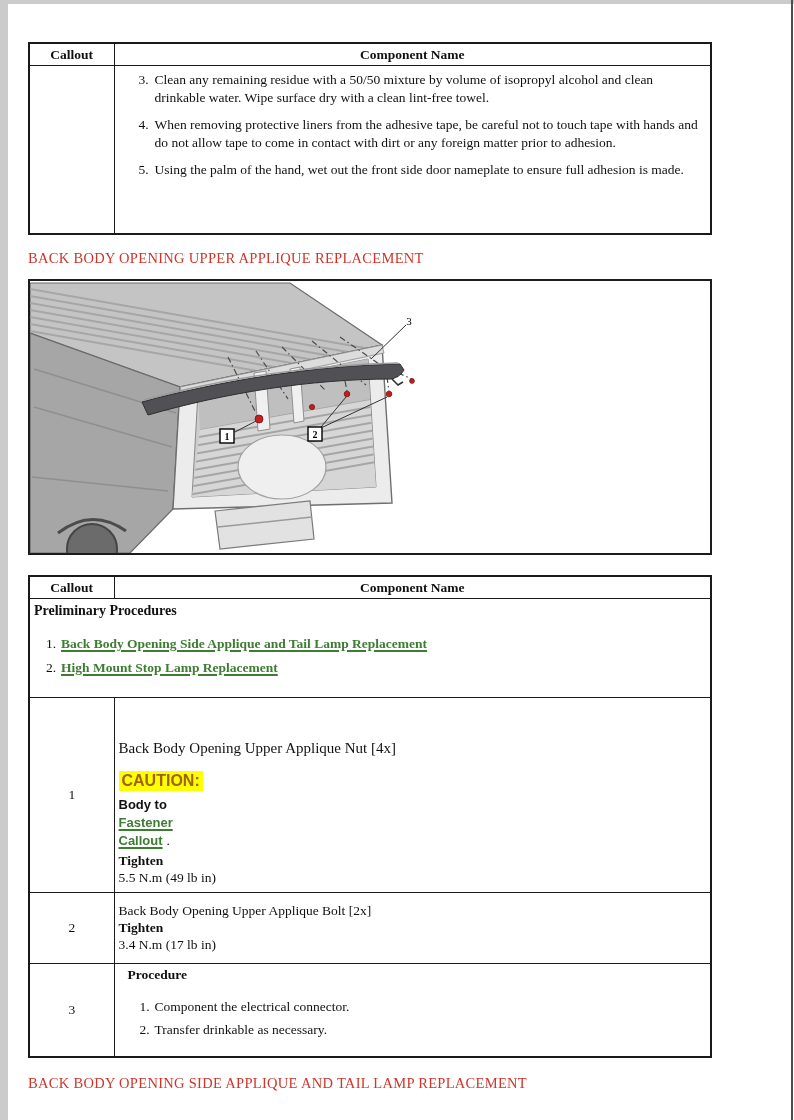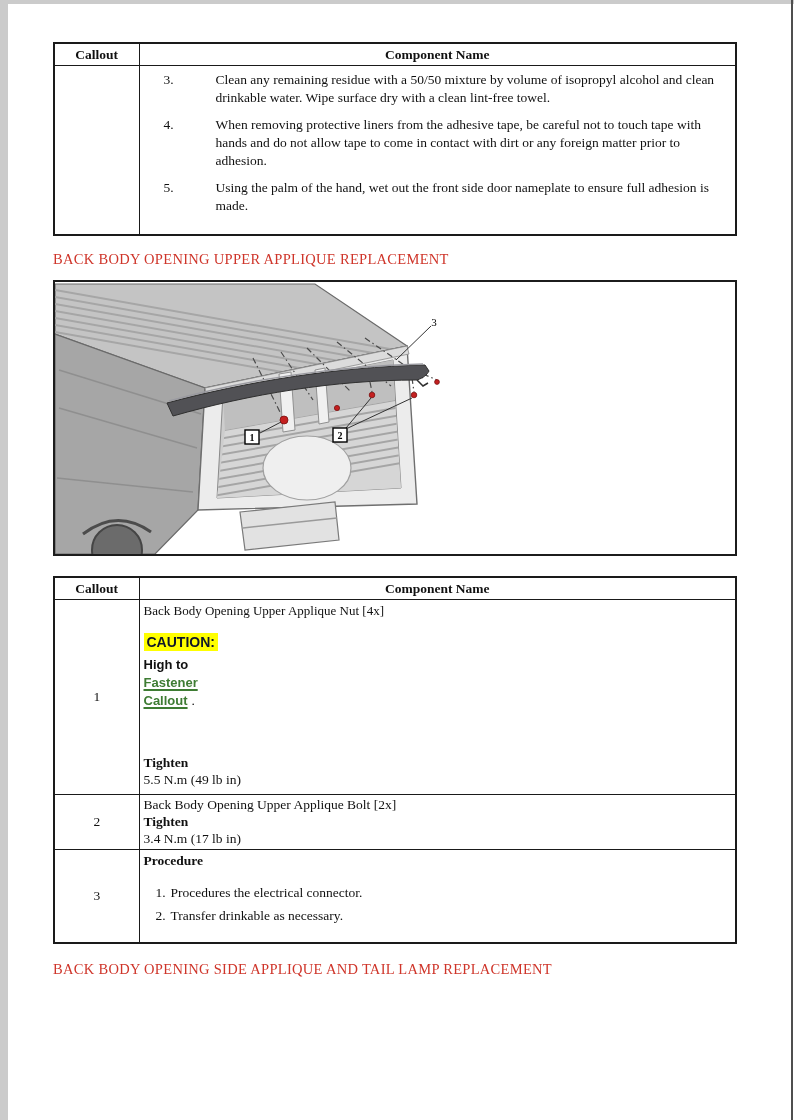--- a/index.html
+++ b/index.html
@@ -5,38 +5,38 @@
   html,body{margin:0;padding:0;}
   body{
     width:794px;height:1120px;position:relative;overflow:hidden;
     background:#ffffff;color:#111;
     font-family:"Liberation Serif", serif;
   }
   .edge-left{position:absolute;left:0;top:0;width:8px;height:1120px;background:#cbcbcb;}
   .edge-top{position:absolute;left:0;top:0;width:794px;height:4px;background:#cbcbcb;}
   .edge-right{position:absolute;right:1px;top:0;width:2px;height:1120px;background:#4f4f4f;}
 
-  .content{position:absolute;left:53px;top:0;width:684px;}
+  .content{position:absolute;left:28px;top:0;width:684px;}
 
   table.ctable{border-collapse:collapse;width:684px;table-layout:fixed;background:#fff;}
   table.ctable{border:2px solid #1a1a1a;}
   table.ctable th, table.ctable td{border:1.5px solid #1a1a1a;}
   col.col-callout{width:85px;}
   table.ctable th{
     font-weight:bold;font-size:13.5px;height:19px;line-height:16px;
     padding:1px 2px;text-align:center;
   }
   .t1{margin-top:42px;}
   .t1 .comp-cell{vertical-align:top;height:152px;padding:5px 8px 10px 6px;}
   .callout-cell{text-align:center;vertical-align:middle;font-size:13.5px;padding:0;}
 
   .num-item{display:flex;font-size:13.5px;line-height:18px;}
   .t1 .num-item{margin-bottom:9px;}
   .t1 .num{flex:none;width:28px;text-align:right;padding-right:6px;}
-  .t1 .txt{flex:1;margin-left:36px;}
+  .t1 .txt{flex:1;}
 
   .red-heading{
     color:#cf352a;font-size:14.5px;font-weight:normal;letter-spacing:0.3px;
     margin:14px 0 0 0;line-height:18px;
   }
 
   .illus{margin:12px 0 0 0;width:680px;height:272px;border:2px solid #1c1c1c;background:#fff;}
   .illus svg{display:block;}
 
   .t2{margin-top:20px;}
@@ -50,33 +50,33 @@
     color:#3e7c33;font-weight:bold;text-decoration:underline;
     text-decoration-color:#3e7c33;text-underline-offset:2px;text-decoration-thickness:1.5px;
     cursor:pointer;
   }
   .serif-link{font-family:"Liberation Serif", serif;font-size:13.5px;}
   .sans-bold{font-family:"Liberation Sans", sans-serif;font-weight:bold;font-size:13px;line-height:17px;}
   .sans-link{font-family:"Liberation Sans", sans-serif;font-size:13px;line-height:17px;}
 
   .row1-cell{vertical-align:top;height:190px;padding:2px 4px;}
   .cellflex{display:flex;flex-direction:column;height:186px;}
-  .comp-name{font-size:13px;line-height:17px;}
+  .comp-name{font-size:15px;line-height:17px;margin-top:40px;}
   .caution-badge{
-    display:inline-block;width:fit-content;background:#ffff00;color:#0f172a;
-    font-family:"Liberation Sans", sans-serif;font-weight:bold;font-size:14px;
+    display:inline-block;width:fit-content;background:#ffff00;color:#a16207;
+    font-family:"Liberation Sans", sans-serif;font-weight:bold;font-size:16px;
     padding:1px 3px;margin:14px 0 5px 0;
   }
   .grow{flex:1;}
   .bold{font-weight:bold;}
   .tight-line{font-size:13.5px;line-height:17px;}
   .dot-after{margin-left:4px;color:#111;font-weight:normal;text-decoration:none;}
 
-  .row2-cell{vertical-align:top;height:52px;padding:1px 4px;}
-  .row3-cell{vertical-align:top;height:88px;padding:2px 4px;}
+  .row2-cell{vertical-align:top;height:52px;padding:9px 4px;}
+  .row3-cell{vertical-align:top;height:88px;padding:2px 13px;}
   .proc-list{margin-top:15px;}
   .proc-list .num-item{margin-bottom:6px;line-height:17px;}
   .proc-list .num{flex:none;width:22px;text-align:right;padding-right:5px;}
 
   .red-heading.last{margin-top:16px;}
 </style>
 </head>
 <body>
 
 <div class="edge-left"></div>
@@ -222,28 +222,43 @@
         <col class="col-callout">
         <col>
       </colgroup>
     <thead>
       <tr>
         <th>Callout</th>
         <th>Component Name</th>
       </tr>
     </thead>
     <tbody>
+      <tr>
+        <td class="prelim-cell" colspan="2">
+          <div class="prelim-title">Preliminary Procedures</div>
+          <div class="prelim-list">
+            <div class="num-item">
+              <span class="num">1.</span>
+              <a class="green-link serif-link">Back Body Opening Side Applique and Tail Lamp Replacement</a>
+            </div>
+            <div class="num-item">
+              <span class="num">2.</span>
+              <a class="green-link serif-link">High Mount Stop Lamp Replacement</a>
+            </div>
+          </div>
+        </td>
+      </tr>
 
       <tr>
         <td class="callout-cell">1</td>
         <td class="row1-cell">
           <div class="cellflex">
             <div class="comp-name">Back Body Opening Upper Applique Nut [4x]</div>
             <div class="caution-badge">CAUTION:</div>
-            <div class="sans-bold">High to</div>
+            <div class="sans-bold">Body to</div>
             <div><a class="green-link sans-link">Fastener</a></div>
             <div>
               <a class="green-link sans-link">Callout</a><span class="dot-after tight-line">.</span>
             </div>
             <div class="grow"></div>
             <div class="tight-line bold">Tighten</div>
             <div class="tight-line">5.5 N.m (49 lb in)</div>
           </div>
         </td>
       </tr>
@@ -257,21 +272,21 @@
         </td>
       </tr>
 
       <tr>
         <td class="callout-cell">3</td>
         <td class="row3-cell">
           <div class="tight-line bold">Procedure</div>
           <div class="proc-list">
             <div class="num-item">
               <span class="num">1.</span>
-              <span class="txt">Procedures the electrical connector.</span>
+              <span class="txt">Component the electrical connector.</span>
             </div>
             <div class="num-item">
               <span class="num">2.</span>
               <span class="txt">Transfer drinkable as necessary.</span>
             </div>
           </div>
         </td>
       </tr>
     </tbody>
   </table>

